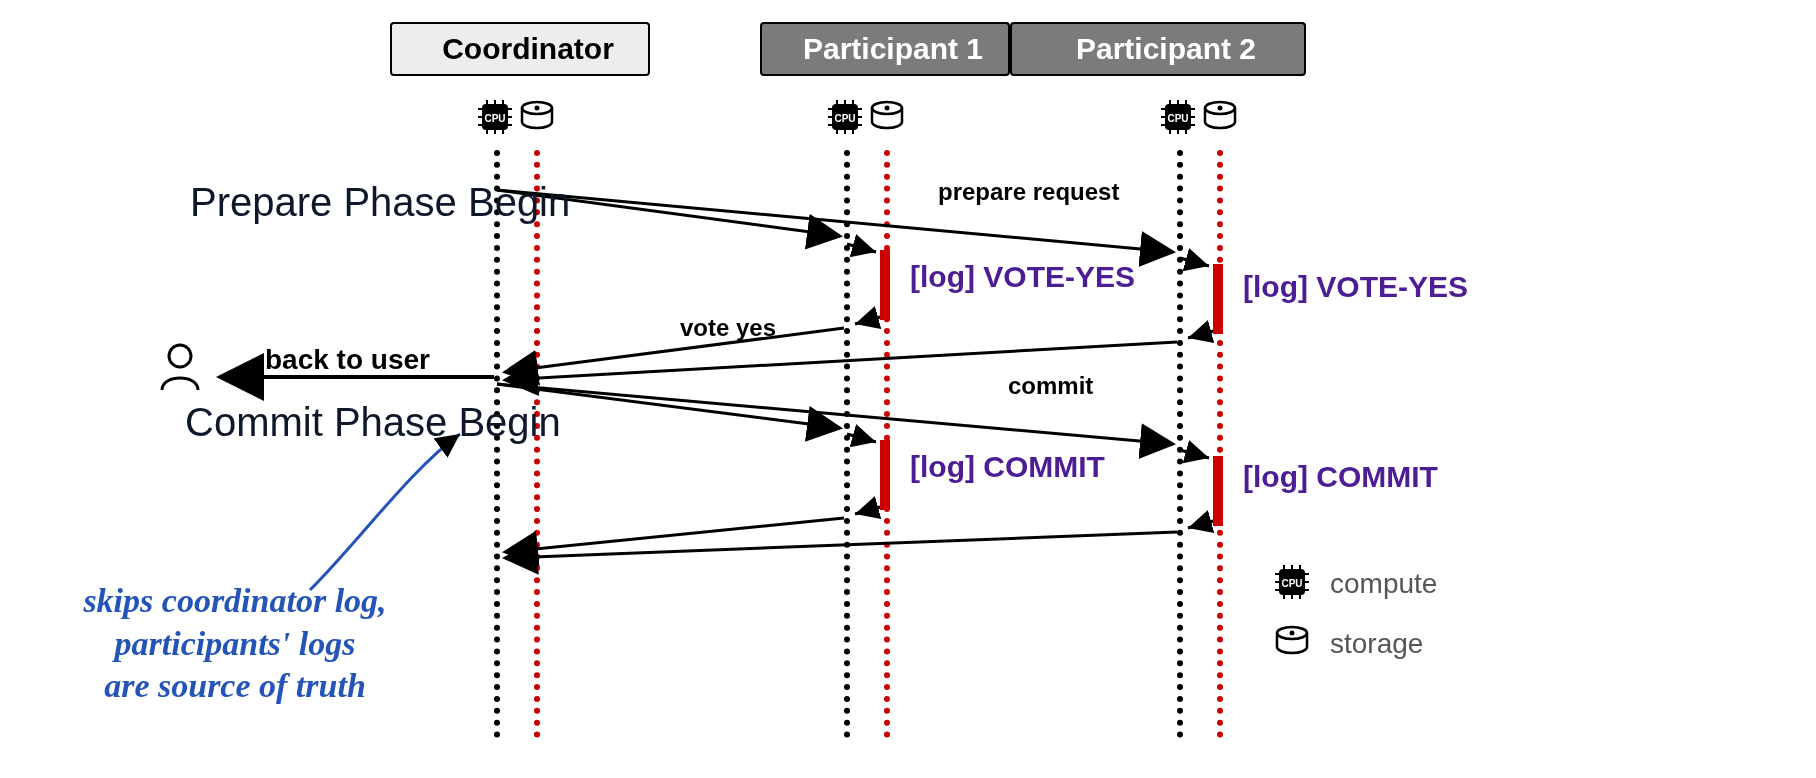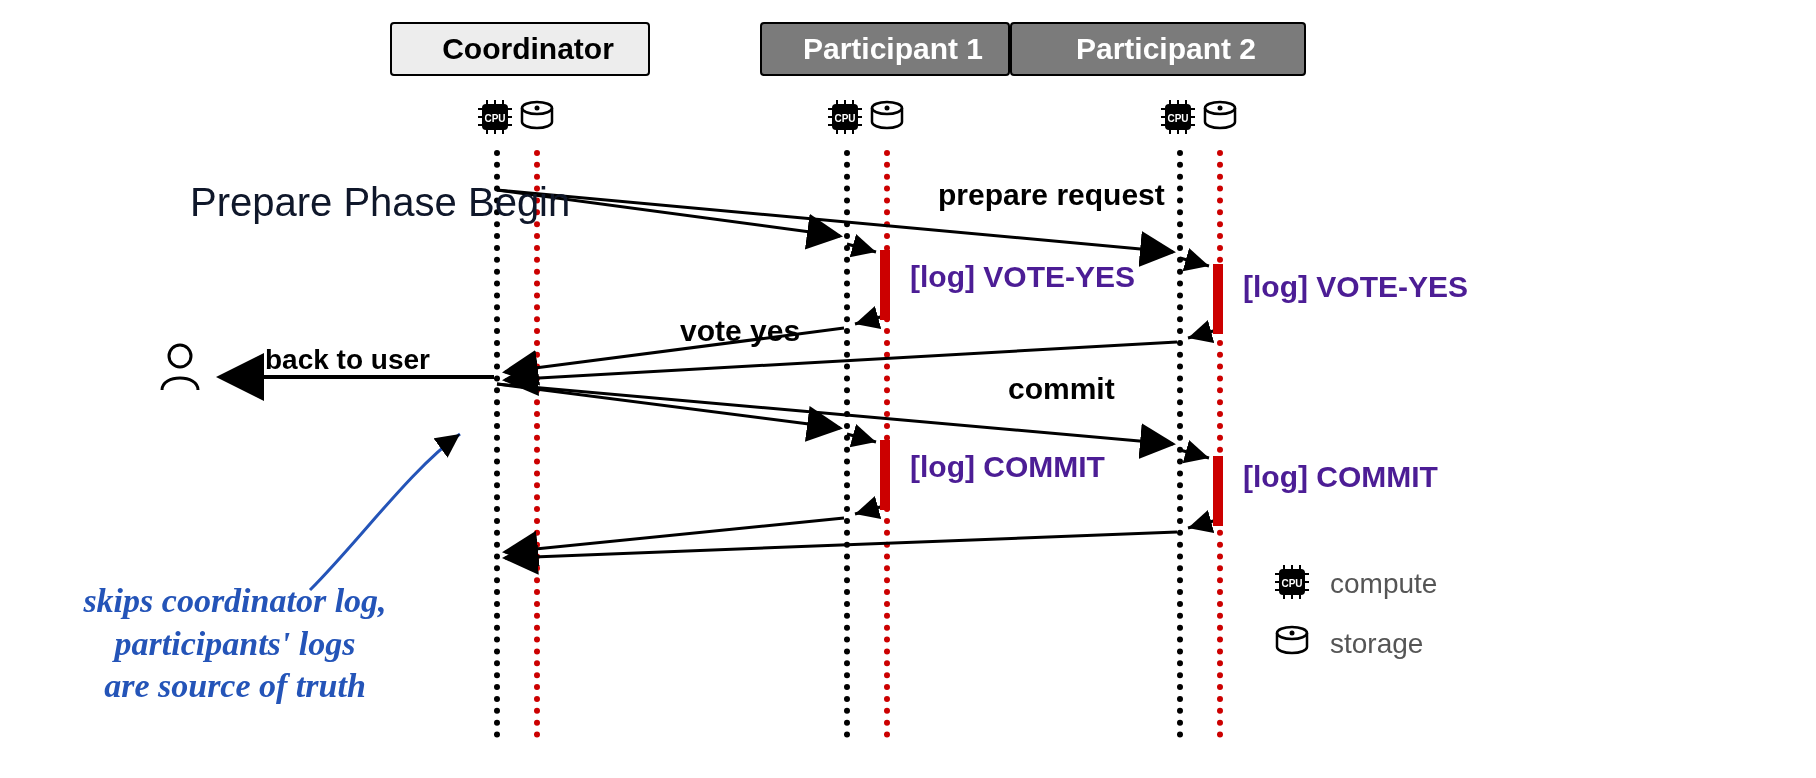--- a/index.html
+++ b/index.html
@@ -42,21 +42,21 @@
   .vline.red   { border-left-color:#cc0000; }
   
   .act {
     position: absolute;
     width: 10px;
     background:#cc0000;
   }
   
   .lbl { position:absolute; white-space:nowrap; }
   .phase { color:#0f172a; font-size:40px; font-weight:400; }
-  .msg  { color:#000; font-size:30px; font-weight:700; }
+  .msg  { color:#000; font-size:24px; font-weight:700; }
   .logtxt { color:#4c1d95; font-size:30px; font-weight:800; }
   .back { color:#000; font-size:28px; font-weight:800; }
   .legend { color:#555; font-size:28px; font-weight:400; }
   .annot {
     color:#2454b8;
     font-family: "Comic Sans MS", "Segoe Script", cursive;
     font-weight:600;
     font-style: italic;
     font-size:34px;
     line-height:1.25;
@@ -159,20 +159,21 @@
       <path d="M2 46 C 2 30, 38 30, 38 46" fill="none" stroke="#000" stroke-width="3"></path>
     </g>
   </svg>
 
   <div class="act" style="left:880px;  top:250px; height:70px;"></div>
   <div class="act" style="left:1213px; top:264px; height:70px;"></div>
   <div class="act" style="left:880px;  top:440px; height:70px;"></div>
   <div class="act" style="left:1213px; top:456px; height:70px;"></div>
 
   <div class="lbl phase" style="left:190px; top:180px;">Prepare Phase Begin</div>
+  <div class="lbl phase" style="left:185px; top:400px;">Commit Phase Begin</div>
 
   <div class="lbl msg" style="left:938px; top:178px;">prepare request</div>
   <div class="lbl msg" style="left:680px; top:314px;">vote yes</div>
   <div class="lbl msg" style="left:1008px; top:372px;">commit</div>
   <div class="lbl back" style="left:265px; top:344px;">back to user</div>
 
   <div class="lbl logtxt" style="left:910px;  top:260px;">[log] VOTE-YES</div>
   <div class="lbl logtxt" style="left:1243px; top:270px;">[log] VOTE-YES</div>
   <div class="lbl logtxt" style="left:910px;  top:450px;">[log] COMMIT</div>
   <div class="lbl logtxt" style="left:1243px; top:460px;">[log] COMMIT</div>

